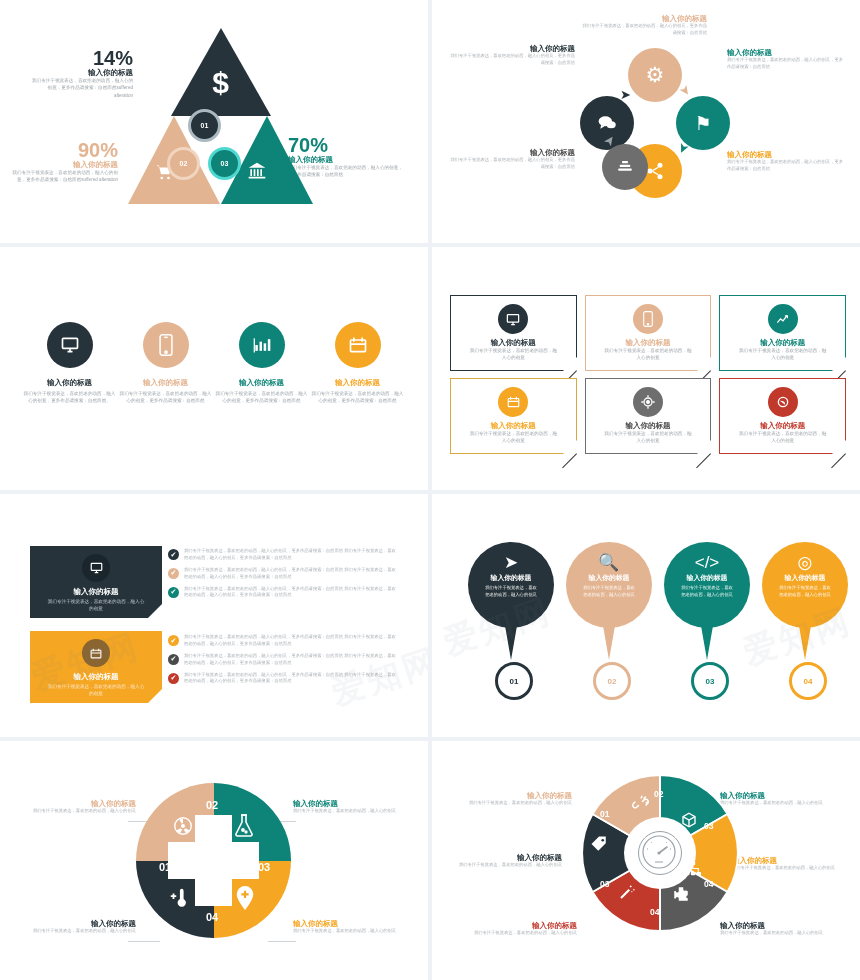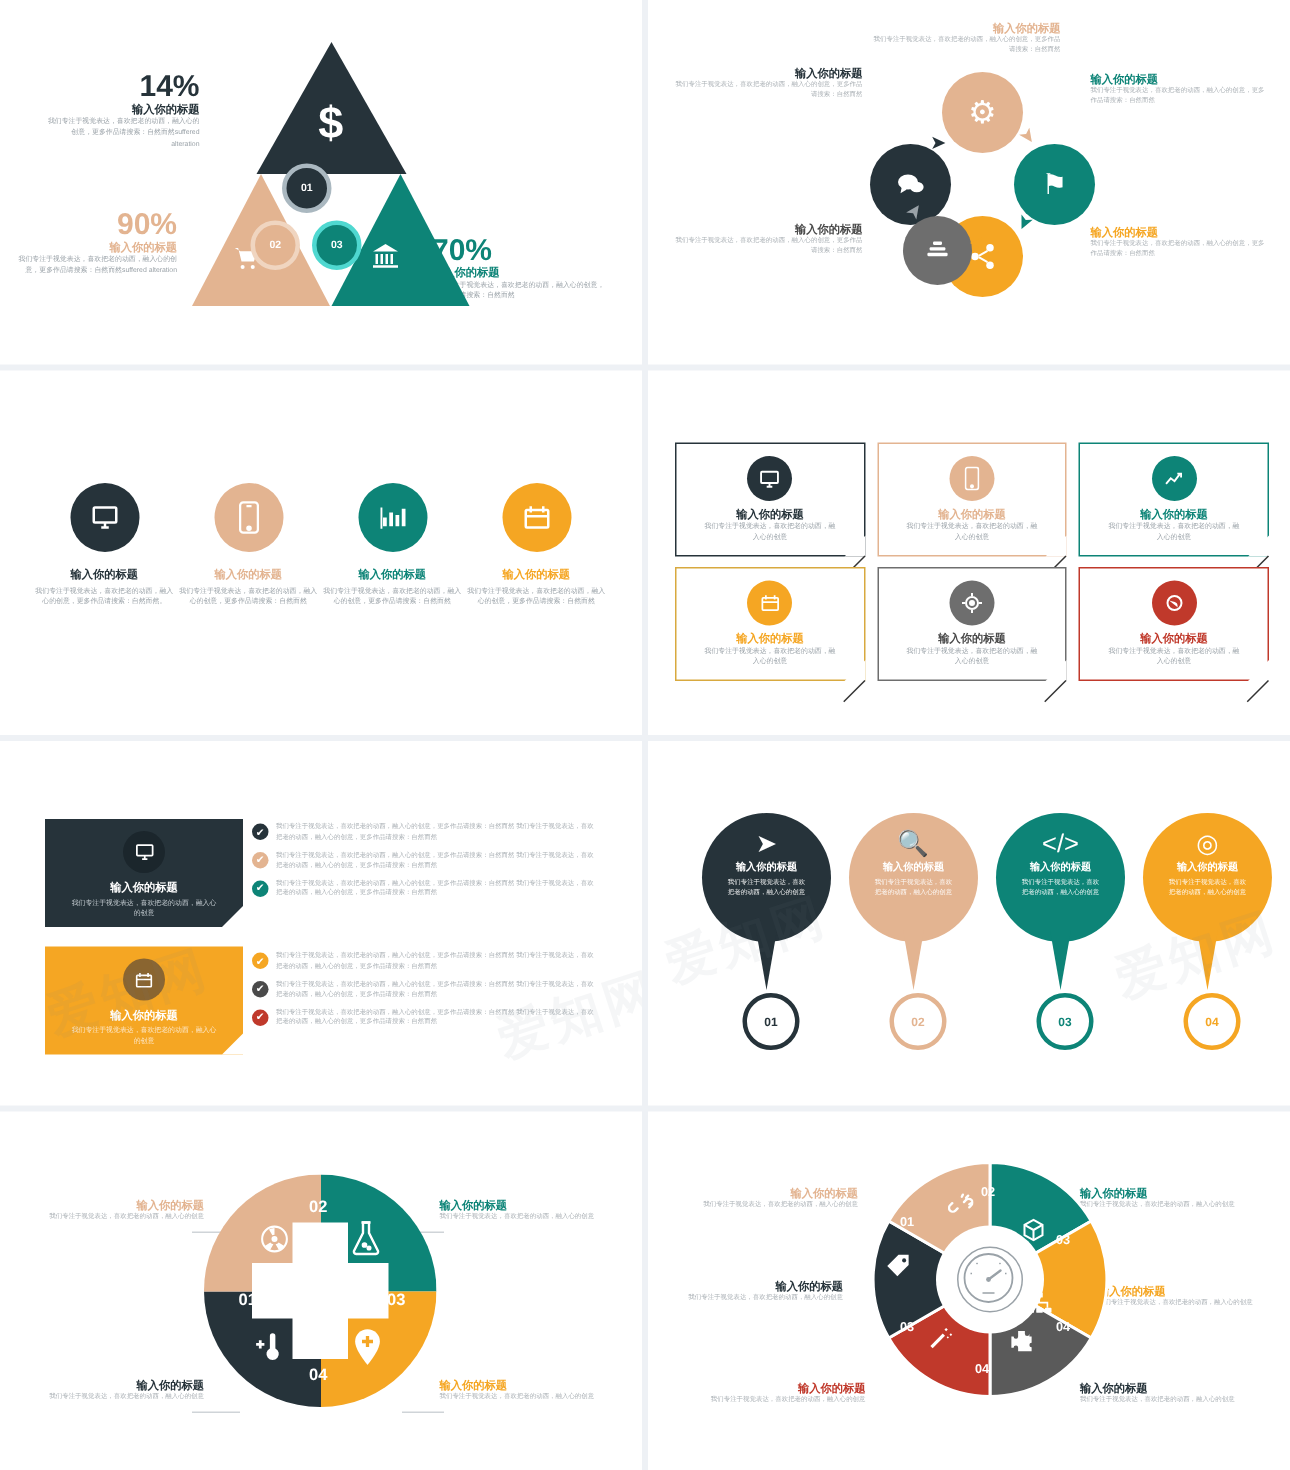--- a/index.html
+++ b/index.html
@@ -46,21 +46,21 @@
   .icn-dollar{position:absolute;left:80px;top:38px;width:25px;height:34px;color:#fff;font-size:30px;font-weight:bold;line-height:34px;text-align:center;}
   .icn-cart{position:absolute;left:26px;top:135px;color:#fff;font-size:19px;}
   .icn-bank{position:absolute;left:118px;top:133px;color:#fff;font-size:20px;}
   .numcirc{position:absolute;border-radius:50%;display:flex;align-items:center;justify-content:center;color:#fff;font-size:7px;font-weight:bold;box-sizing:border-box;}
   .nc1{left:60px;top:81px;width:33px;height:33px;background:#26333a;border:3px solid #aab8c0;}
   .nc2{left:39px;top:119px;width:33px;height:33px;background:#e3b491;border:3px solid #f0d5c0;}
   .nc3{left:80px;top:119px;width:33px;height:33px;background:#0d8477;border:3px solid #4fd8d0;}
   .pct{font-size:20px;font-weight:bold;line-height:1;}
   .s1 .blk-a{position:absolute;left:28px;top:48px;width:105px;text-align:right;}
   .s1 .blk-b{position:absolute;left:10px;top:140px;width:108px;text-align:right;}
-  .s1 .blk-c{position:absolute;left:288px;top:157px;width:115px;text-align:left;}
+  .s1 .blk-c{position:absolute;left:288px;top:135px;width:115px;text-align:left;}
 
   
   .s2 .cyc{position:absolute;left:148px;top:48px;width:150px;height:150px;}
   .cb{position:absolute;border-radius:50%;display:flex;align-items:center;justify-content:center;color:#fff;}
   .cb-top{left:48px;top:0;width:54px;height:54px;background:#e3b491;font-size:21px;}
   .cb-right{left:96px;top:48px;width:54px;height:54px;background:#0d8477;font-size:19px;}
   .cb-bottom{left:48px;top:96px;width:54px;height:54px;background:#f5a623;font-size:19px;}
   .cb-left{left:0;top:48px;width:54px;height:54px;background:#26333a;font-size:20px;}
   .cb-dark{left:22px;top:96px;width:46px;height:46px;background:#6e6e6e;font-size:18px;}
   .arr{position:absolute;font-size:13px;font-weight:bold;line-height:1;}

